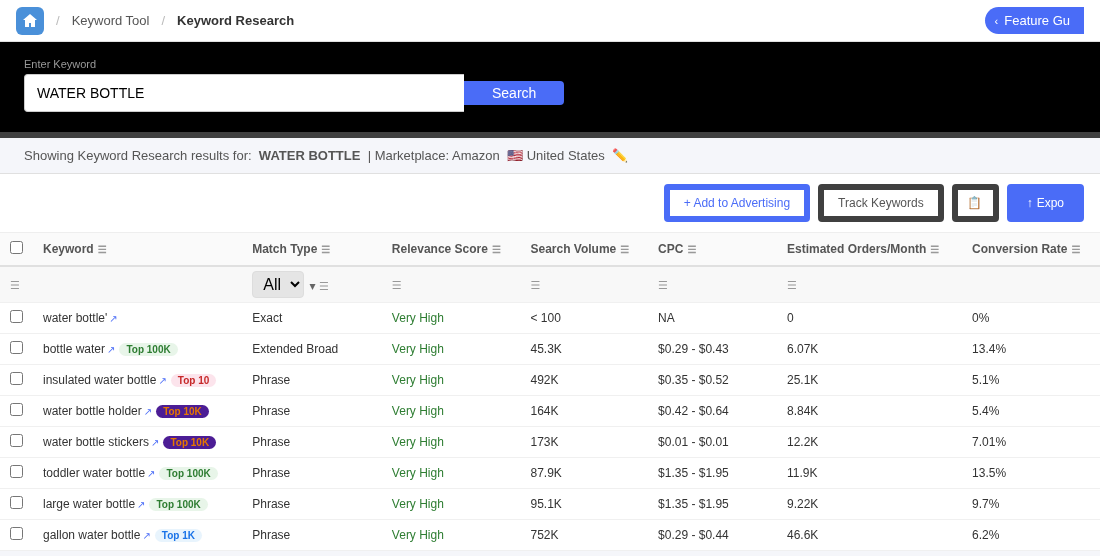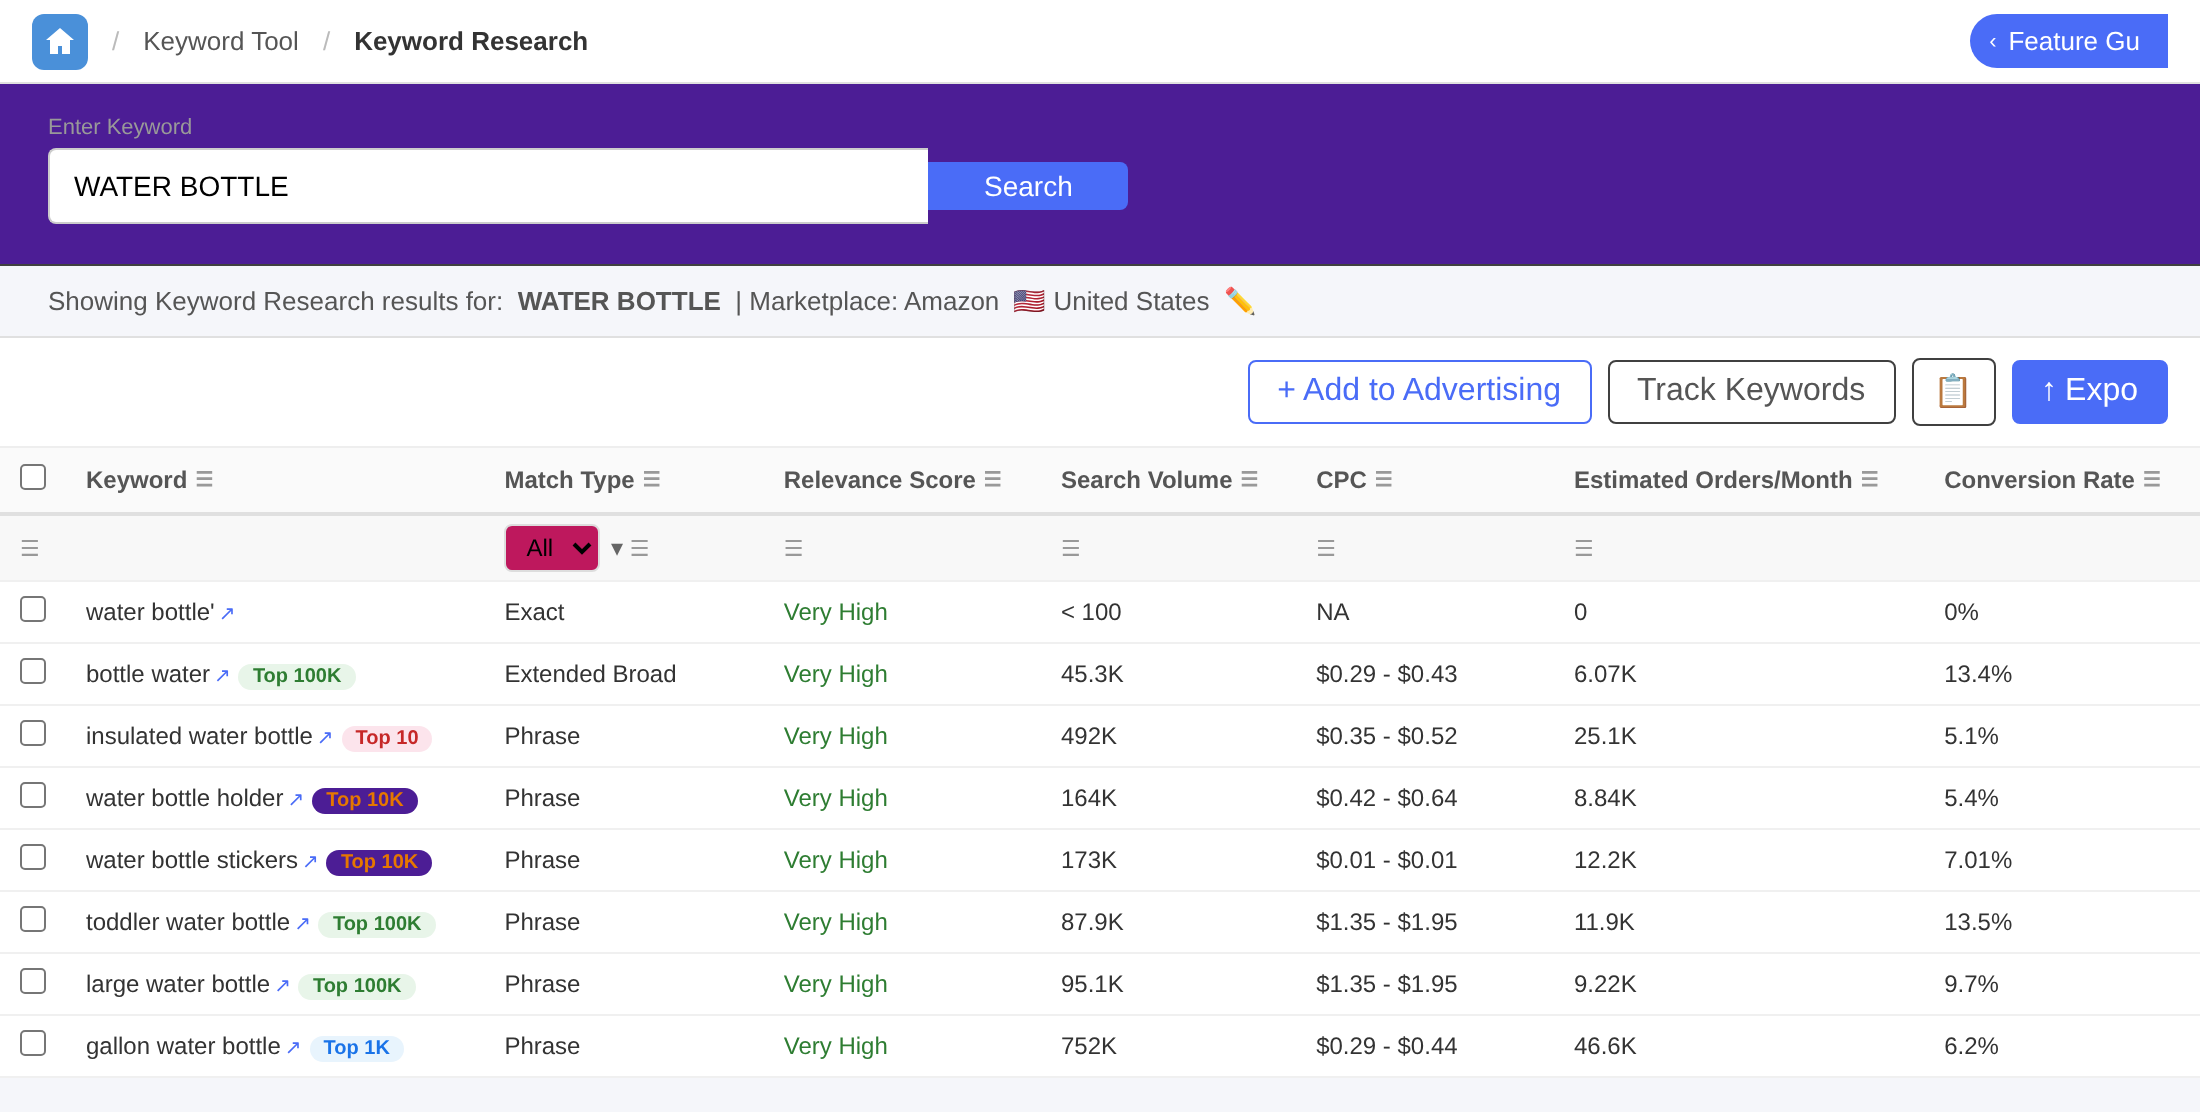--- a/index.html
+++ b/index.html
@@ -16,21 +16,21 @@
     .nav-link { color: #555; font-size: 13px; cursor: pointer; }
     .nav-link.active { color: #333; font-weight: 700; }
     .feature-btn {
       margin-left: auto; background: #4a6cf7; color: #fff; border: none; border-radius: 20px 0 0 20px;
       padding: 6px 14px 6px 10px; cursor: pointer; font-size: 13px; display: flex; align-items: center; gap: 6px;
     }
     .feature-btn .chevron { font-size: 11px; }
 
     
     .search-area {
-      background: #4c1d95; padding: 16px 24px 20px; border-bottom: 1px solid #404040;
+      background: #000000; padding: 16px 24px 20px; border-bottom: 6px solid #404040;
     }
     .search-label { font-size: 11px; color: #999; margin-bottom: 4px; }
     .search-row { display: flex; gap: 0; align-items: center; }
     .search-input {
       flex: 1; max-width: 440px; height: 38px; border: 1px solid #ccc; border-right: none;
       padding: 0 12px; font-size: 14px; outline: none; border-radius: 4px 0 0 4px;
     }
     .search-btn {
       background: #4a6cf7; color: #fff; border: none; height: 24px; padding: 0 28px;
       font-size: 14px; cursor: pointer; border-radius: 0 4px 4px 0;
@@ -44,22 +44,22 @@
     .info-bar strong { font-weight: 700; }
     .edit-icon { color: #4a6cf7; cursor: pointer; margin-left: 4px; }
 
     
     .table-area { background: #fff; margin: 0; }
     .table-toolbar {
       display: flex; justify-content: flex-end; align-items: center; padding: 10px 16px;
       gap: 8px; border-bottom: 1px solid #eee;
     }
     .toolbar-btn {
-      border: 1px solid #404040; background: #fff; border-radius: 4px; padding: 6px 14px;
-      font-size: 16px; cursor: pointer; color: #555; display: flex; align-items: center; gap: 4px;
+      border: 6px solid #404040; background: #fff; border-radius: 4px; padding: 6px 14px;
+      font-size: 12px; cursor: pointer; color: #555; display: flex; align-items: center; gap: 4px;
     }
     .toolbar-btn.icon-only { padding: 6px 10px; }
     .toolbar-btn.blue { background: #4a6cf7; color: #fff; border-color: #4a6cf7; }
     .add-btn { color: #4a6cf7; border-color: #4a6cf7; }
 
     
     .data-table { width: 100%; border-collapse: collapse; }
     .data-table th {
       background: #fafafa; border-bottom: 2px solid #e0e0e0; padding: 8px 10px;
       text-align: left; font-size: 12px; font-weight: 600; color: #555; white-space: nowrap;
@@ -87,22 +87,22 @@
     .badge-top100k { background: #e8f5e9; color: #2e7d32; }
     .badge-top10 { background: #fce4ec; color: #c62828; }
 
     .very-high { color: #2e7d32; font-weight: 500; }
 
     .ext-link { color: #4a6cf7; margin-left: 2px; font-size: 10px; }
 
     
     .filter-row td { background: #f8f8f8; padding: 4px 10px; }
     .filter-select {
-      border: 1px solid #ddd; border-radius: 4px; padding: 3px 6px; font-size: 12px;
-      background: #be185d; cursor: pointer;
+      border: 1px solid #ddd; border-radius: 4px; padding: 3px 6px; font-size: 16px;
+      background: #e5e5e5; cursor: pointer;
     }
     .filter-arrow { color: #666; margin-left: 2px; }
     .filter-icon-small { color: #999; font-size: 11px; cursor: pointer; }
 
     .table-wrap { overflow-x: auto; max-height: 420px; overflow-y: auto; }
   </style>
 </head>
 <body>
 
 <div class="top-nav">

